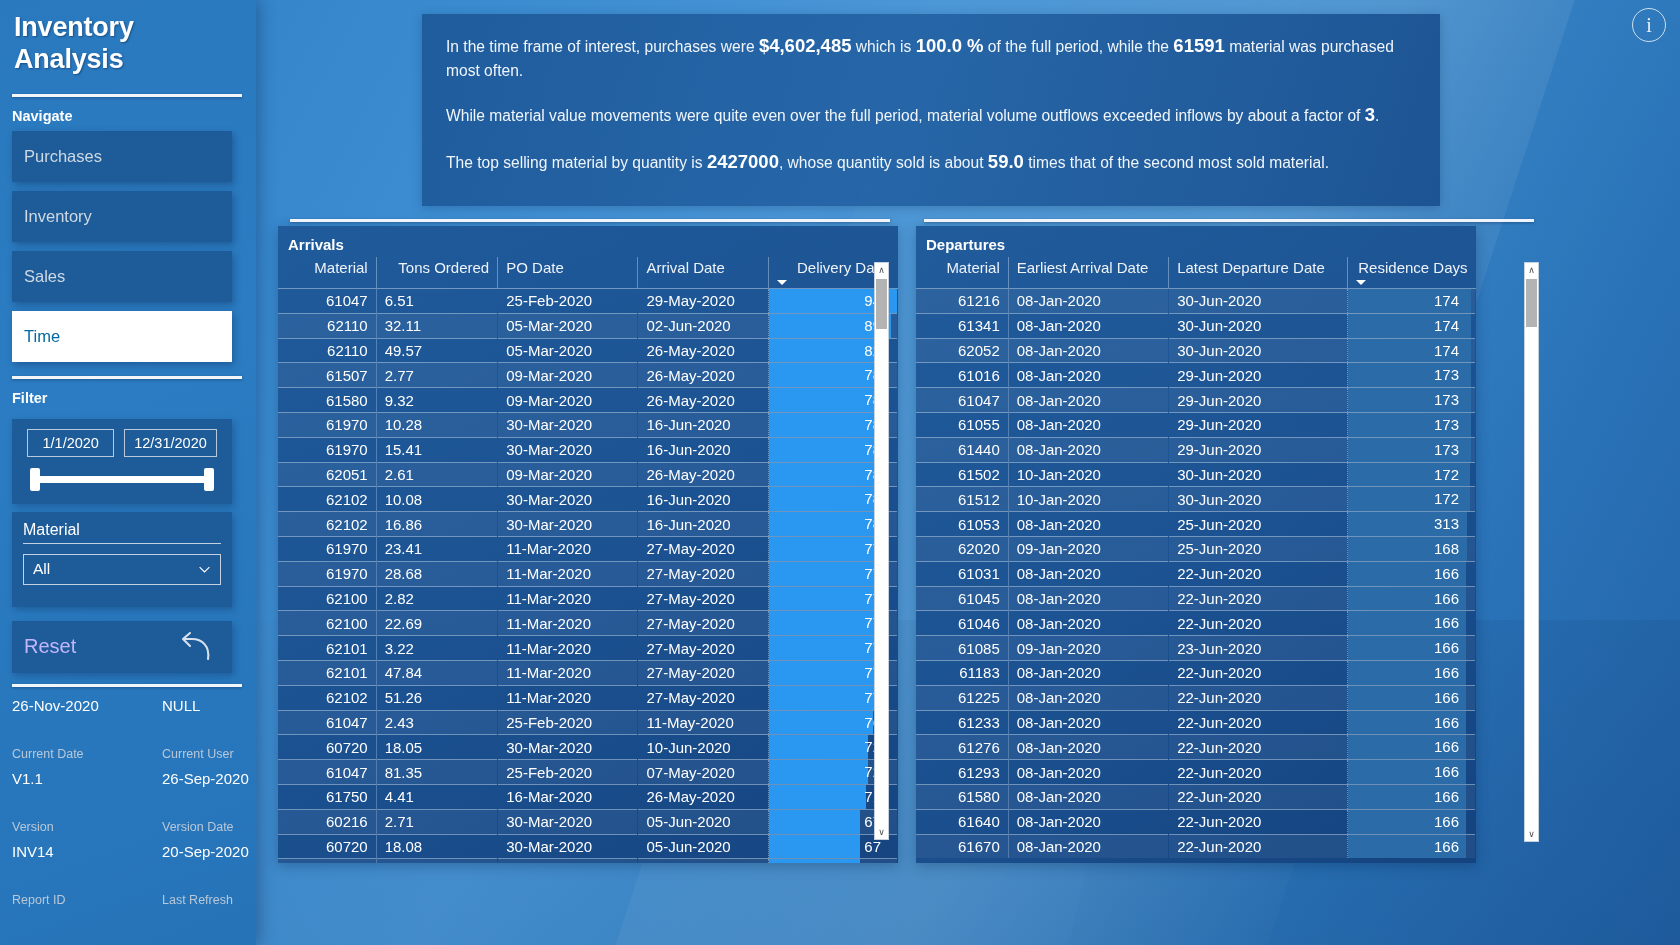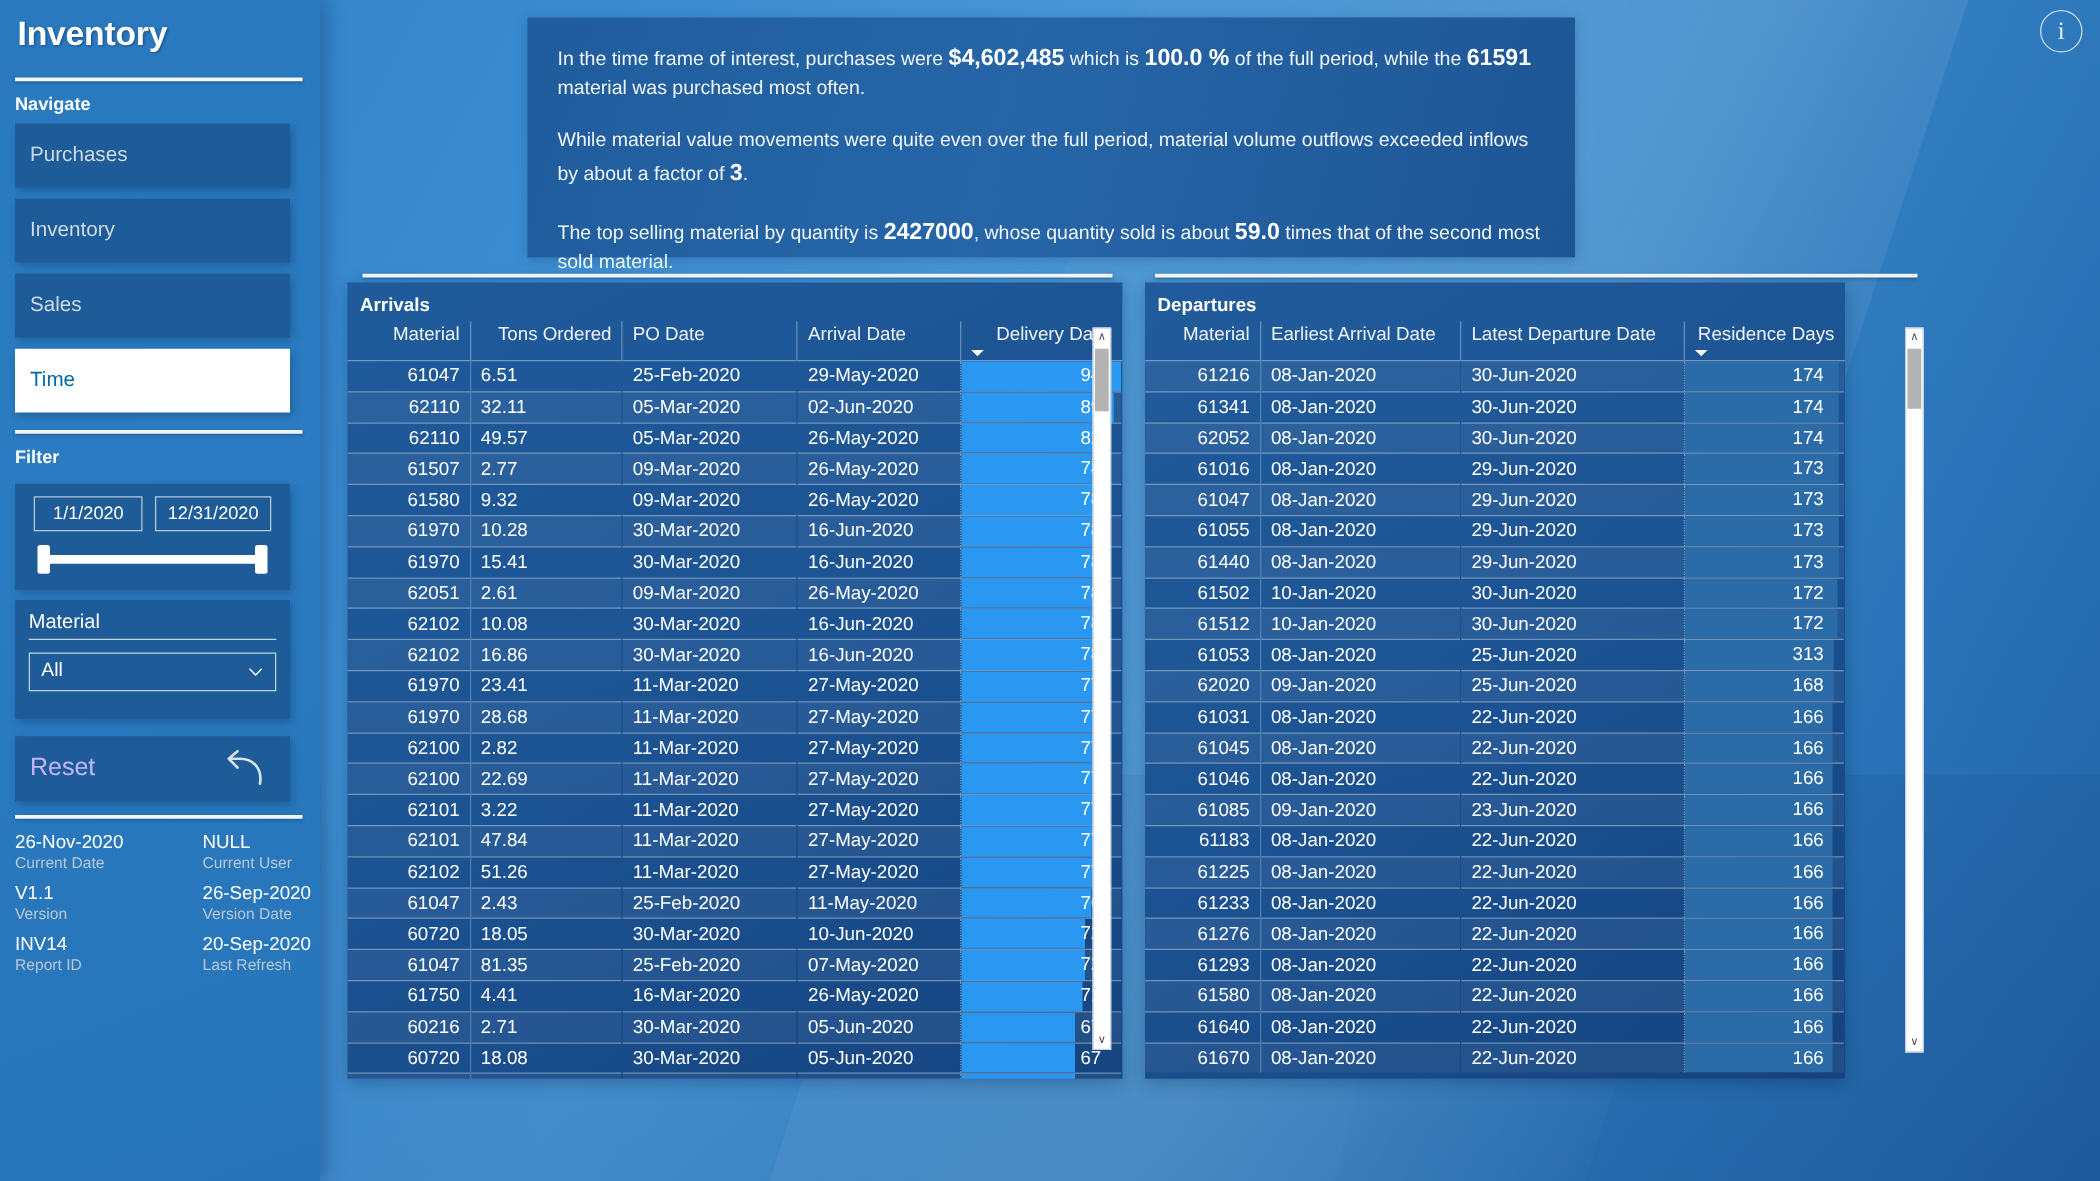--- a/index.html
+++ b/index.html
@@ -106,25 +106,25 @@
   .hr-white3 {
     height: 3px; background: #f2f6fa; margin: 11px 14px 0 12px;
     box-shadow: 0 1px 3px rgba(10,40,80,0.4);
   }
   .meta-grid {
     display: grid; grid-template-columns: 150px 1fr; padding: 10px 0 0 6px;
     row-gap: 1px;
   }
   .meta-cell { padding-left: 6px; }
   .meta-val { color: #ffffff; font-size: 15px; line-height: 1.15; }
-  .meta-key { color: #b9c8d8; font-size: 12.5px; line-height: 1.35; padding-bottom: 6px; }
+  .meta-key { color: #b9c8d8; font-size: 12.5px; line-height: 1.35; padding-bottom: 6px; margin-top: 32px; }
 
   
   .narrative {
-    position: absolute; left: 422px; top: 14px; width: 838px; height: 192px;
+    position: absolute; left: 422px; top: 14px; width: 1018px; height: 192px;
     background: linear-gradient(105deg, rgba(28,86,150,0.88) 0%, rgba(32,94,160,0.86) 45%, rgba(24,78,142,0.9) 100%);
     padding: 19px 24px 0 24px; z-index: 4;
     box-shadow: 0 2px 10px rgba(8,40,85,0.25);
   }
   .narrative p {
     color: #f0f5fa; font-size: 15.6px; line-height: 1.45; margin-bottom: 20px;
   }
   .narrative b { font-weight: bold; font-size: 18.5px; color: #ffffff; }
 
   .info-icon {
@@ -209,20 +209,21 @@
 </head>
 <body>
 
 <div class="sheen1"></div>
 <div class="sheen2"></div>
 <div class="sheen3"></div>
 
 <div class="sidebar">
   <div class="app-title">
     <div>Inventory</div>
+    <div>Analysis</div>
   </div>
 
   <div class="hr-white"></div>
   <div class="section-label">Navigate</div>
 
   <div id="nav-list">
       <div class="nav-item">
         <span>Purchases</span>
       </div>
       <div class="nav-item">

